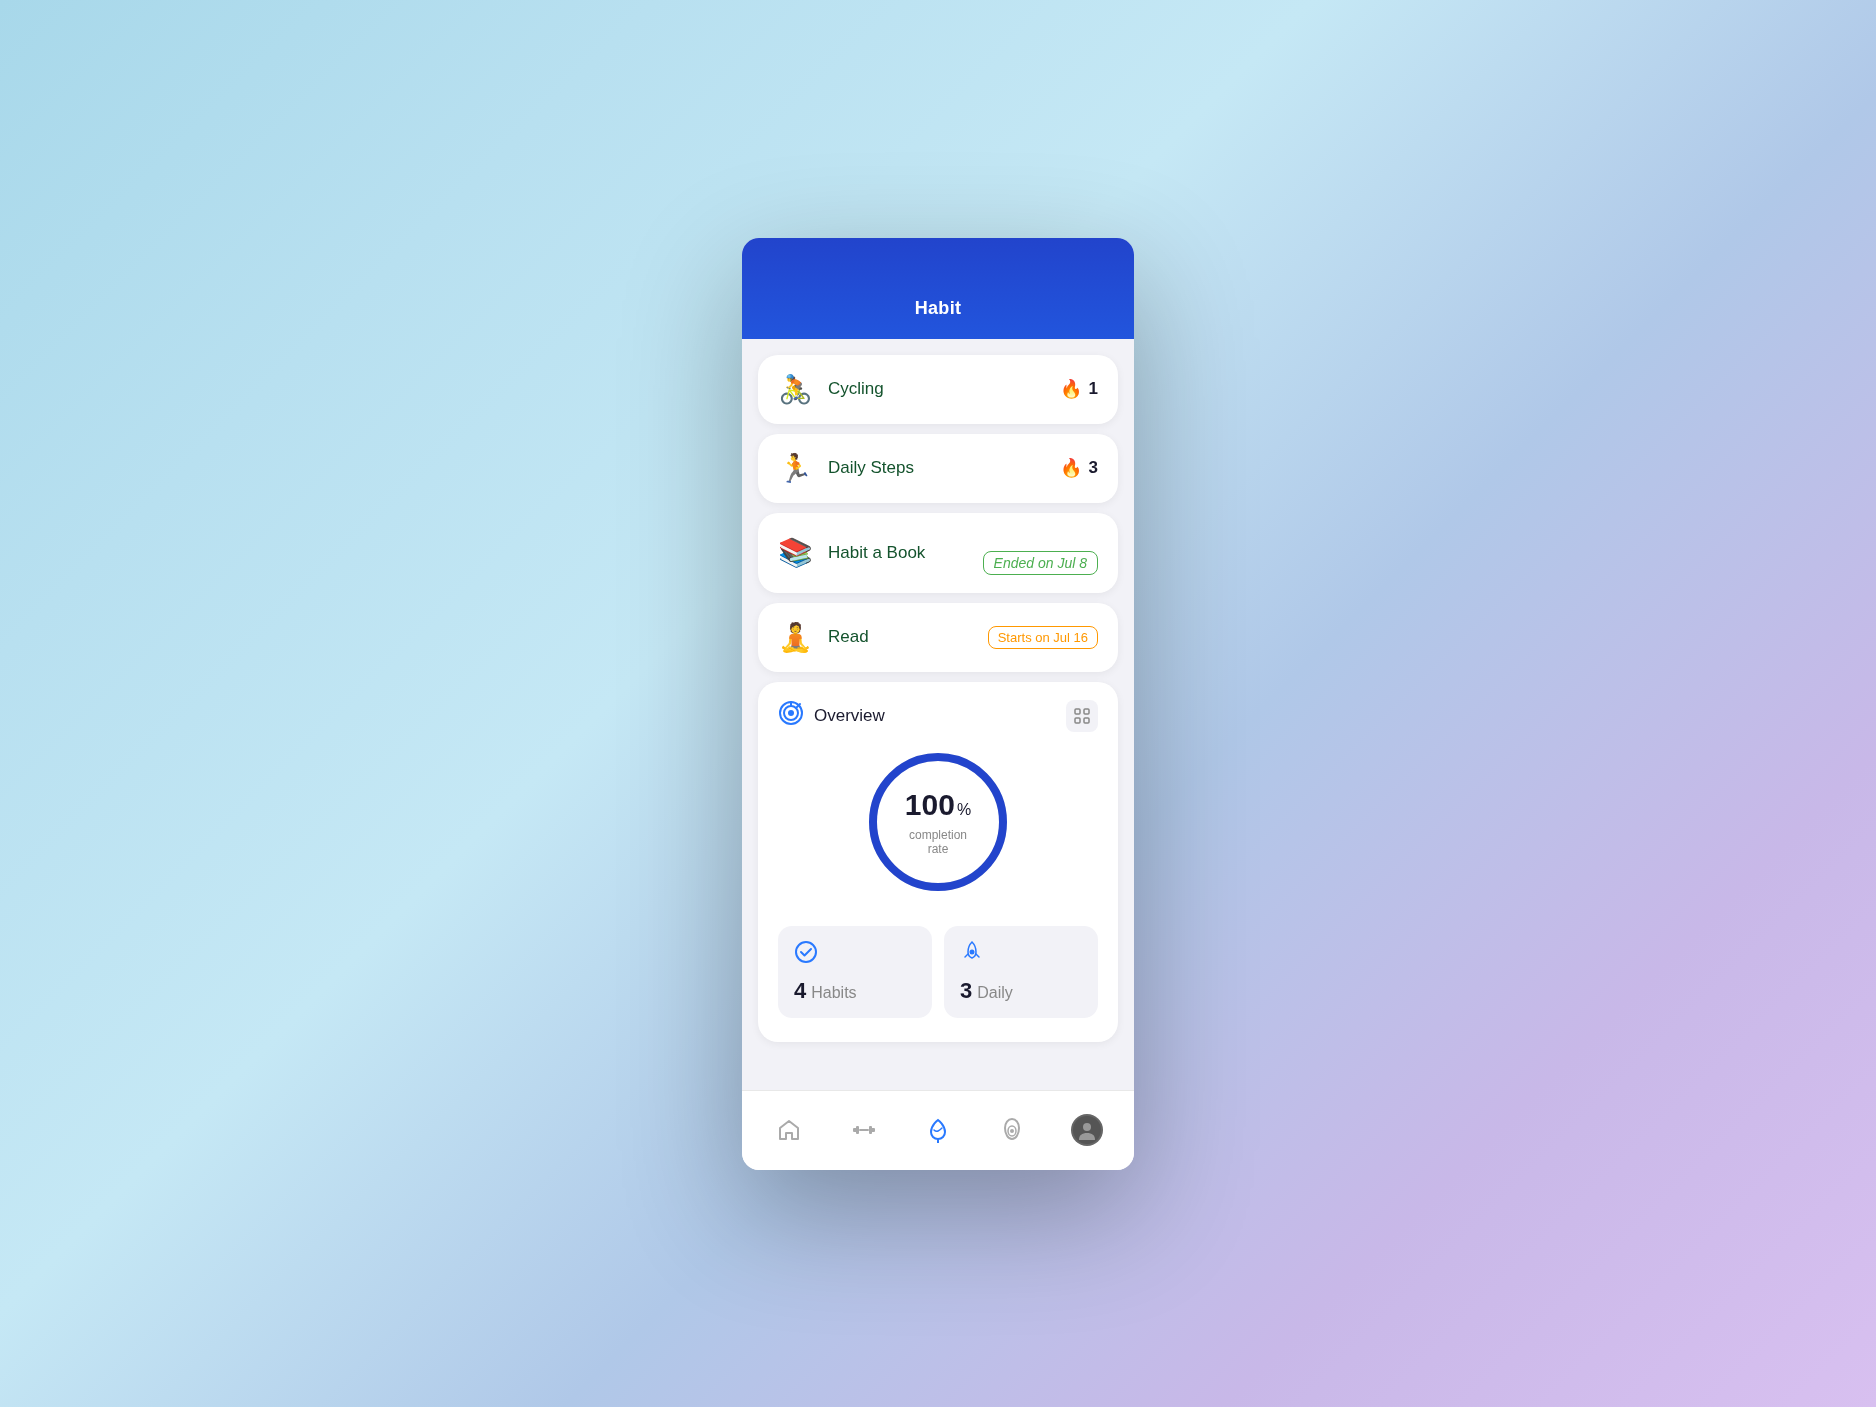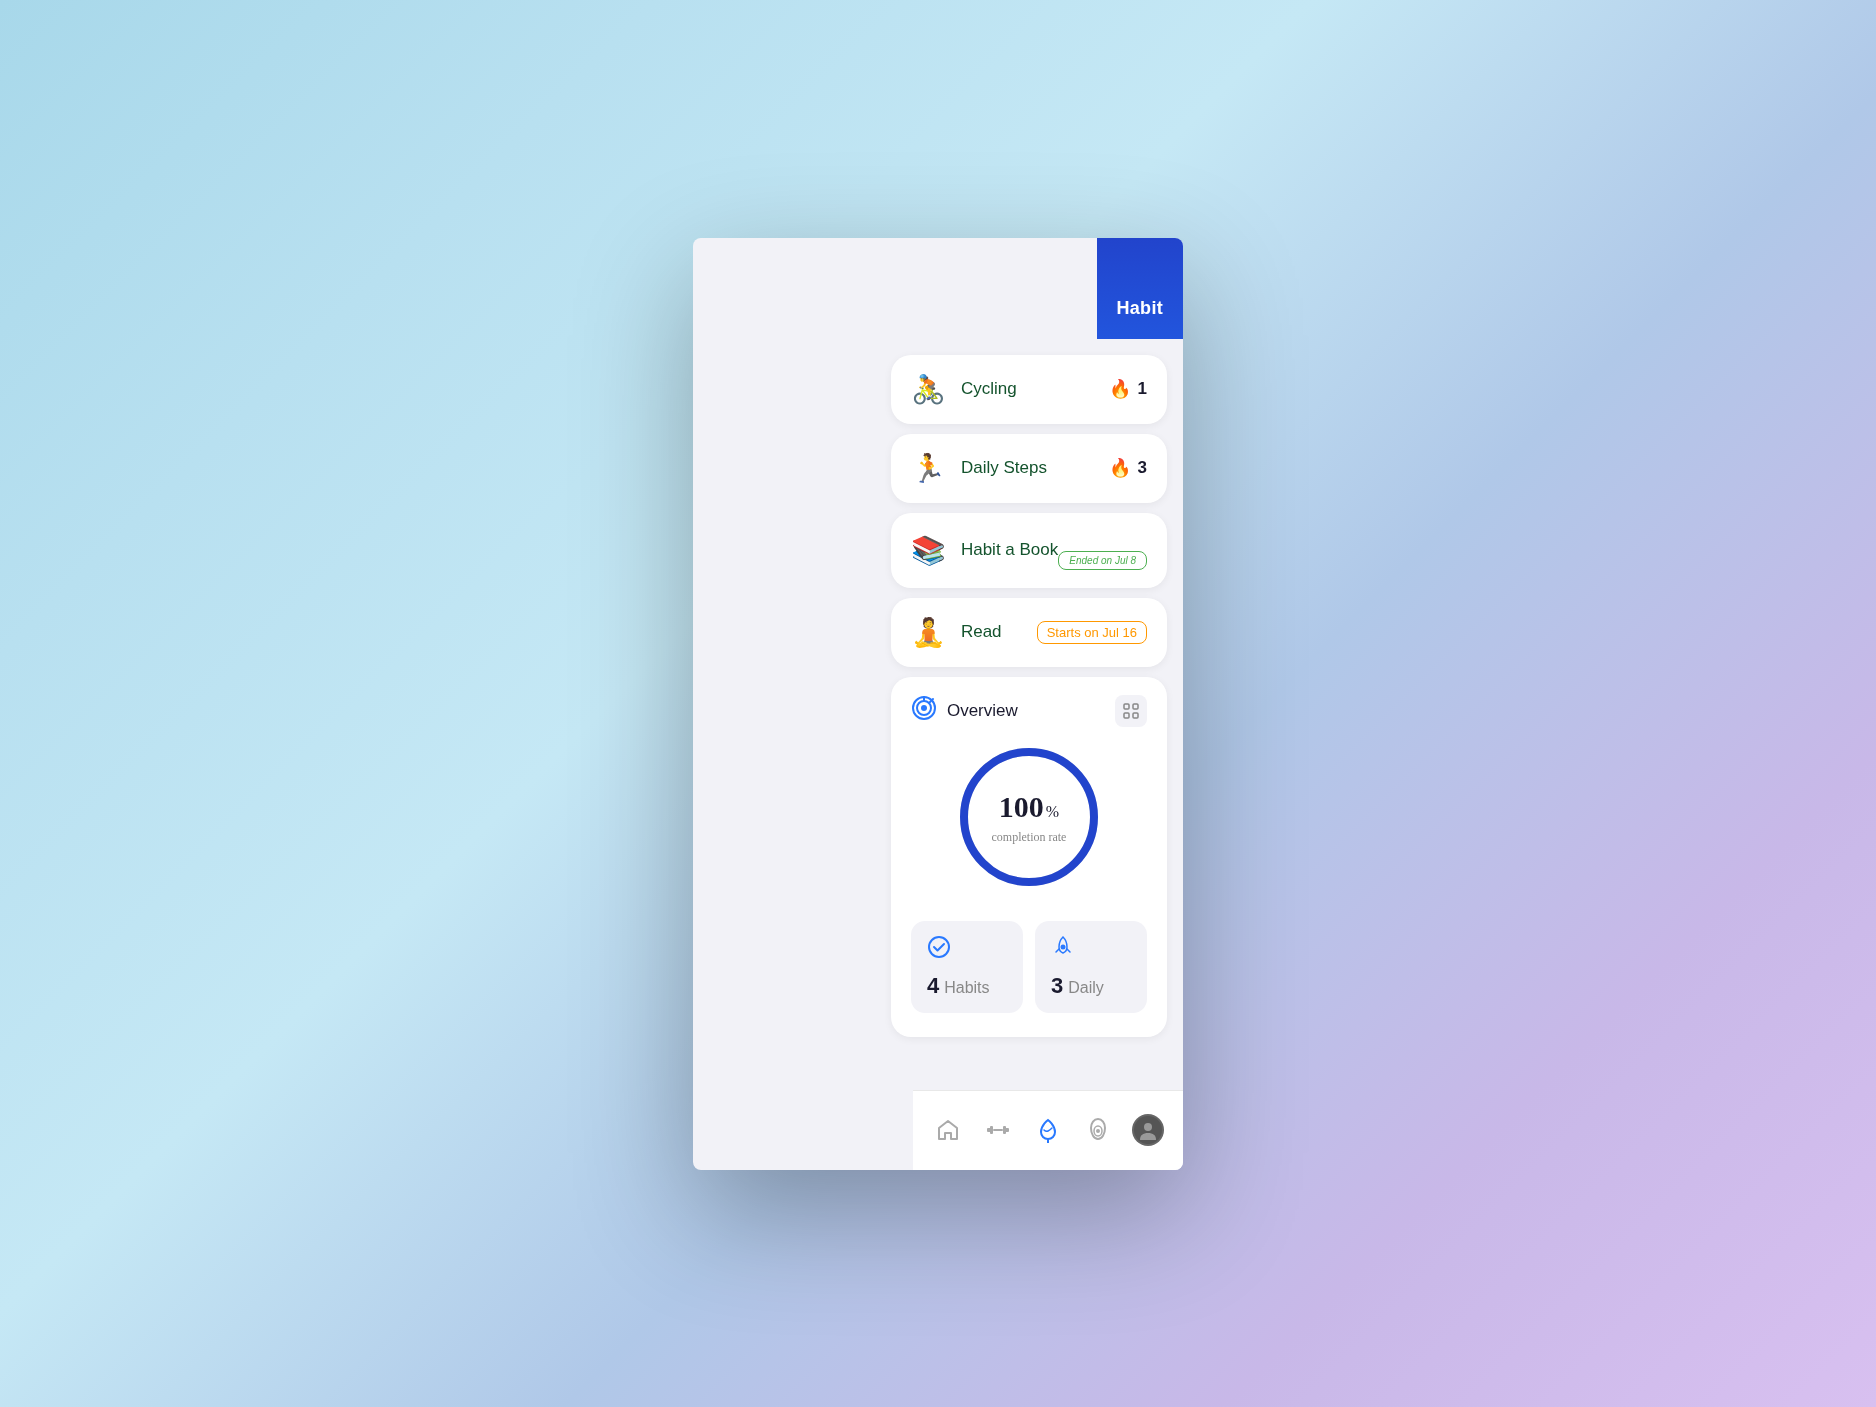--- a/index.html
+++ b/index.html
@@ -9,29 +9,28 @@
       height: 1407px;
       display: flex;
       align-items: center;
       justify-content: center;
       background: linear-gradient(135deg, #a8d8ea 0%, #b8e0f0 20%, #c5e8f5 40%, #b0c8e8 60%, #c8b8e8 80%, #d8c0f0 100%);
       font-family: -apple-system, BlinkMacSystemFont, 'Segoe UI', sans-serif;
       overflow: hidden;
     }
 
     .phone-container {
-      width: 490px;
+      width: 392px;
       height: 932px;
       background: #f2f2f7;
-      border-radius: 8px;
+      border-radius: 17px;
       overflow: hidden;
       box-shadow: 0 40px 120px rgba(0,0,0,0.3);
       display: flex;
       flex-direction: column;
-      align-items: flex-end;
     }
 
     
     .header {
       background: linear-gradient(180deg, #2244cc 0%, #2255dd 100%);
       padding: 60px 20px 20px;
       text-align: center;
       flex-shrink: 0;
     }
 
@@ -98,21 +97,21 @@
     .streak-count {
       font-size: 17px;
       font-weight: 600;
       color: #1a1a2e;
     }
 
     .badge-ended {
       border: 1.5px solid #4caf50;
       border-radius: 8px;
       padding: 3px 10px;
-      font-size: 10px;
+      font-size: 14px;
       color: #4caf50;
       font-style: italic;
       font-weight: 500;
       margin-top: 20px;
     }
 
     .badge-starts {
       border: 1.5px solid #ff9800;
       border-radius: 8px;
       padding: 3px 9px;
@@ -163,21 +162,20 @@
       cursor: pointer;
       font-size: 14px;
       color: #666;
     }
 
     
     .circle-container {
       display: flex;
       justify-content: center;
       margin: 10px 0 24px;
-      font-family: Liberation Serif, serif;
     }
 
     .circle-progress {
       position: relative;
       width: 160px;
       height: 160px;
     }
 
     .circle-progress svg {
       transform: rotate(-90deg);

